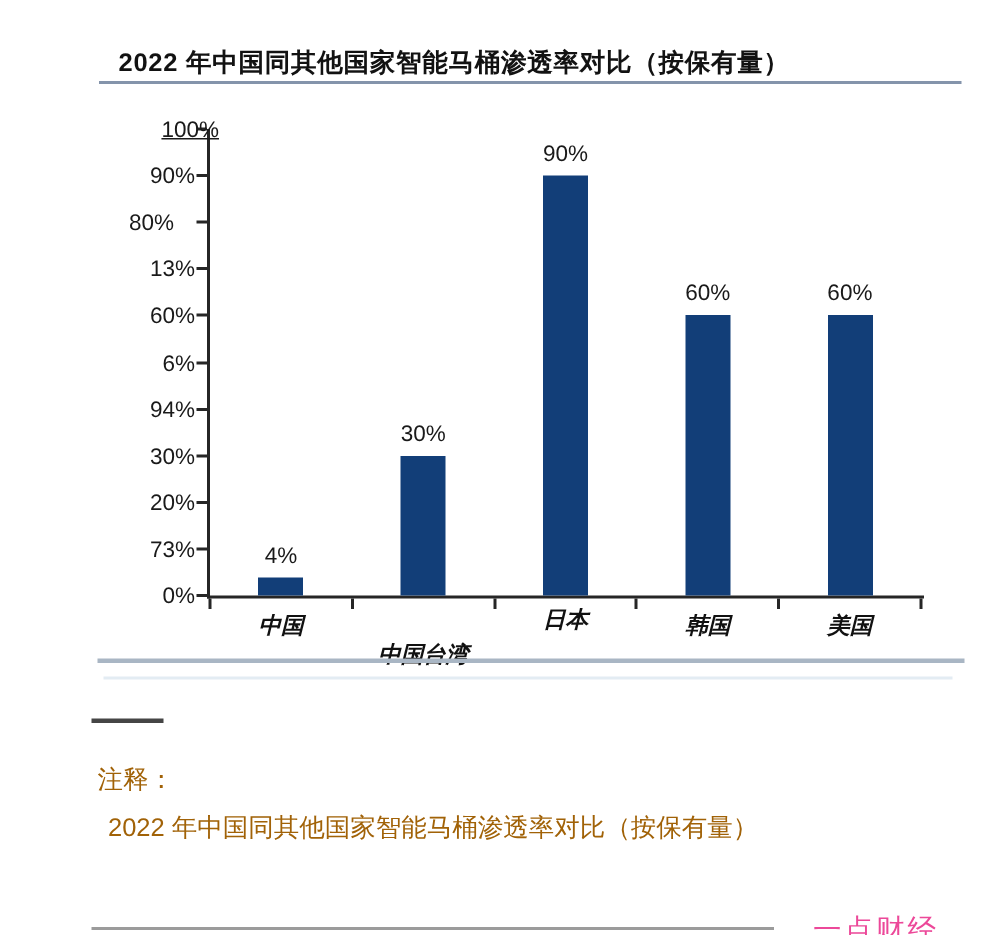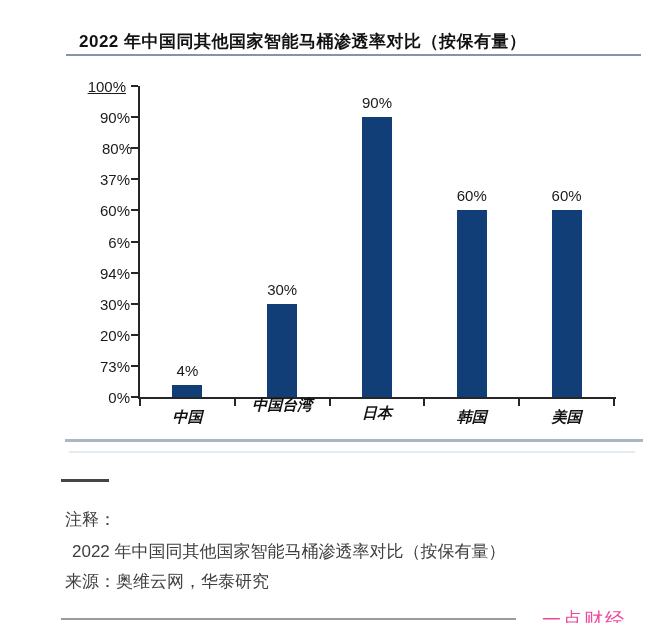--- a/index.html
+++ b/index.html
@@ -37,21 +37,21 @@
     font-family:"Liberation Serif", serif; font-style:italic; font-weight:bold;
   }
 
   
   #chart-bottom-divider { position:absolute; left:41px; top:415px; width:578px; height:3px; }
   #chart-bottom-divider-faint { position:absolute; left:45px; top:427px; width:566px; height:2px; }
   #notes-divider { position:absolute; left:37px; top:455px; width:48px; height:3px; }
   #footer-divider { position:absolute; left:37px; top:594px; width:455px; height:2px; }
 
   
-  .note-line { position:absolute; font-size:17px; color:#404040; white-space:nowrap; }
+  .note-line { position:absolute; font-size:17px; color:#a16207; white-space:nowrap; }
   #note-label  { left:41px; top:484px; }
   #note-line1  { left:48px; top:516px; }
   #note-source { left:41px; top:546px; }
   #footer-brand {
     position:absolute; left:518px; top:583px;
     font-size:19px; color:#ec4899; letter-spacing:2px; white-space:nowrap;
   }
 </style>
 </head>
 <body>
@@ -73,54 +73,53 @@
       <div class="ytick-label" style="left: 38px; top: 302.8px; text-align: right;">20%</div>
       <div class="ytick" style="left: 107px; top: 278.7px;"></div>
       <div class="ytick-label" style="left: 38px; top: 271.7px;">30%</div>
       <div class="ytick" style="left: 107px; top: 247.6px;"></div>
       <div class="ytick-label" style="left: 38px; top: 240.6px;">94%</div>
       <div class="ytick" style="left: 107px; top: 216.5px;"></div>
       <div class="ytick-label" style="left: 38px; top: 209.5px;">6%</div>
       <div class="ytick" style="left: 107px; top: 185.4px;"></div>
       <div class="ytick-label" style="left: 38px; top: 178.4px;">60%</div>
       <div class="ytick" style="left: 107px; top: 154.3px;"></div>
-      <div class="ytick-label" style="left: 38px; top: 147.3px;">37%</div>
+      <div class="ytick-label" style="left: 38px; top: 147.3px;">13%</div>
       <div class="ytick" style="left: 107px; top: 123.2px;"></div>
-      <div class="ytick-label" style="left: 40px; top: 116.2px; text-align: right;">80%</div>
+      <div class="ytick-label" style="left: 24px; top: 116.2px; text-align: right;">80%</div>
       <div class="ytick" style="left: 107px; top: 92.1px;"></div>
       <div class="ytick-label" style="left: 38px; top: 85.1px;">90%</div>
       <div class="ytick" style="left: 107px; top: 61px;"></div>
-      <div class="ytick-label" style="left: 34px; top: 54px; text-decoration: underline;">100%</div>
+      <div class="ytick-label" style="left: 54px; top: 54px; text-decoration: underline;">100%</div>
       <div class="xtick" style="left: 115px; top: 375px;"></div>
       <div class="xtick" style="left: 209.8px; top: 375px;"></div>
       <div class="xtick" style="left: 304.6px; top: 375px;"></div>
       <div class="xtick" style="left: 399.4px; top: 375px;"></div>
       <div class="xtick" style="left: 494.2px; top: 375px;"></div>
       <div class="xtick" style="left: 589px; top: 375px;"></div>
       <div class="bar" style="left: 148.4px; top: 360.56px; width: 30px; height: 12.44px; background: rgb(18, 62, 120);"></div>
       <div class="bar-value-label" style="left: 128.4px; top: 337.56px;">4%</div>
       <div class="x-category-label" style="left: 116px; top: 384px; width: 94.8px; font-family: Liberation Serif, serif;">中国</div>
       <div class="bar" style="left: 243.2px; top: 279.7px; width: 30px; height: 93.3px; background: rgb(18, 62, 120);"></div>
       <div class="bar-value-label" style="left: 223.2px; top: 256.7px;">30%</div>
-      <div class="x-category-label" style="left: 210.8px; top: 372px; width: 94.8px;">中国台湾</div>
+      <div class="x-category-label" style="left: 210.8px; top: 403px; width: 94.8px;">中国台湾</div>
       <div class="bar" style="left: 338px; top: 93.1px; width: 30px; height: 279.9px; background: rgb(18, 62, 120);"></div>
       <div class="bar-value-label" style="left: 318px; top: 70.1px;">90%</div>
       <div class="x-category-label" style="left: 305.6px; top: 380px; width: 94.8px;">日本</div>
       <div class="bar" style="left: 432.8px; top: 186.4px; width: 30px; height: 186.6px; background: rgb(18, 62, 120);"></div>
       <div class="bar-value-label" style="left: 412.8px; top: 163.4px;">60%</div>
       <div class="x-category-label" style="left: 400.4px; top: 384px; width: 94.8px;">韩国</div>
       <div class="bar" style="left: 527.6px; top: 186.4px; width: 30px; height: 186.6px; background: rgb(18, 62, 120);"></div>
       <div class="bar-value-label" style="left: 507.6px; top: 163.4px;">60%</div>
       <div class="x-category-label" style="left: 495.2px; top: 384px; width: 94.8px;">美国</div>
     </div>
 
   <div id="chart-bottom-divider" style="background: rgb(169, 182, 196);"></div>
   <div id="chart-bottom-divider-faint" style="background: rgb(227, 236, 243);"></div>
   <div id="notes-divider" style="background: rgb(69, 69, 69);"></div>
 
   <div id="note-label" class="note-line">注释：</div>
   <div id="note-line1" class="note-line">2022 年中国同其他国家智能马桶渗透率对比（按保有量）</div>
-  <div id="note-source" class="note-line">来源：奥维云网，华泰研究</div>
 
   <div id="footer-divider" style="background: rgb(155, 155, 155);"></div>
   <div id="footer-brand">一点财经</div>
 
 </div>
 
 </body></html>

